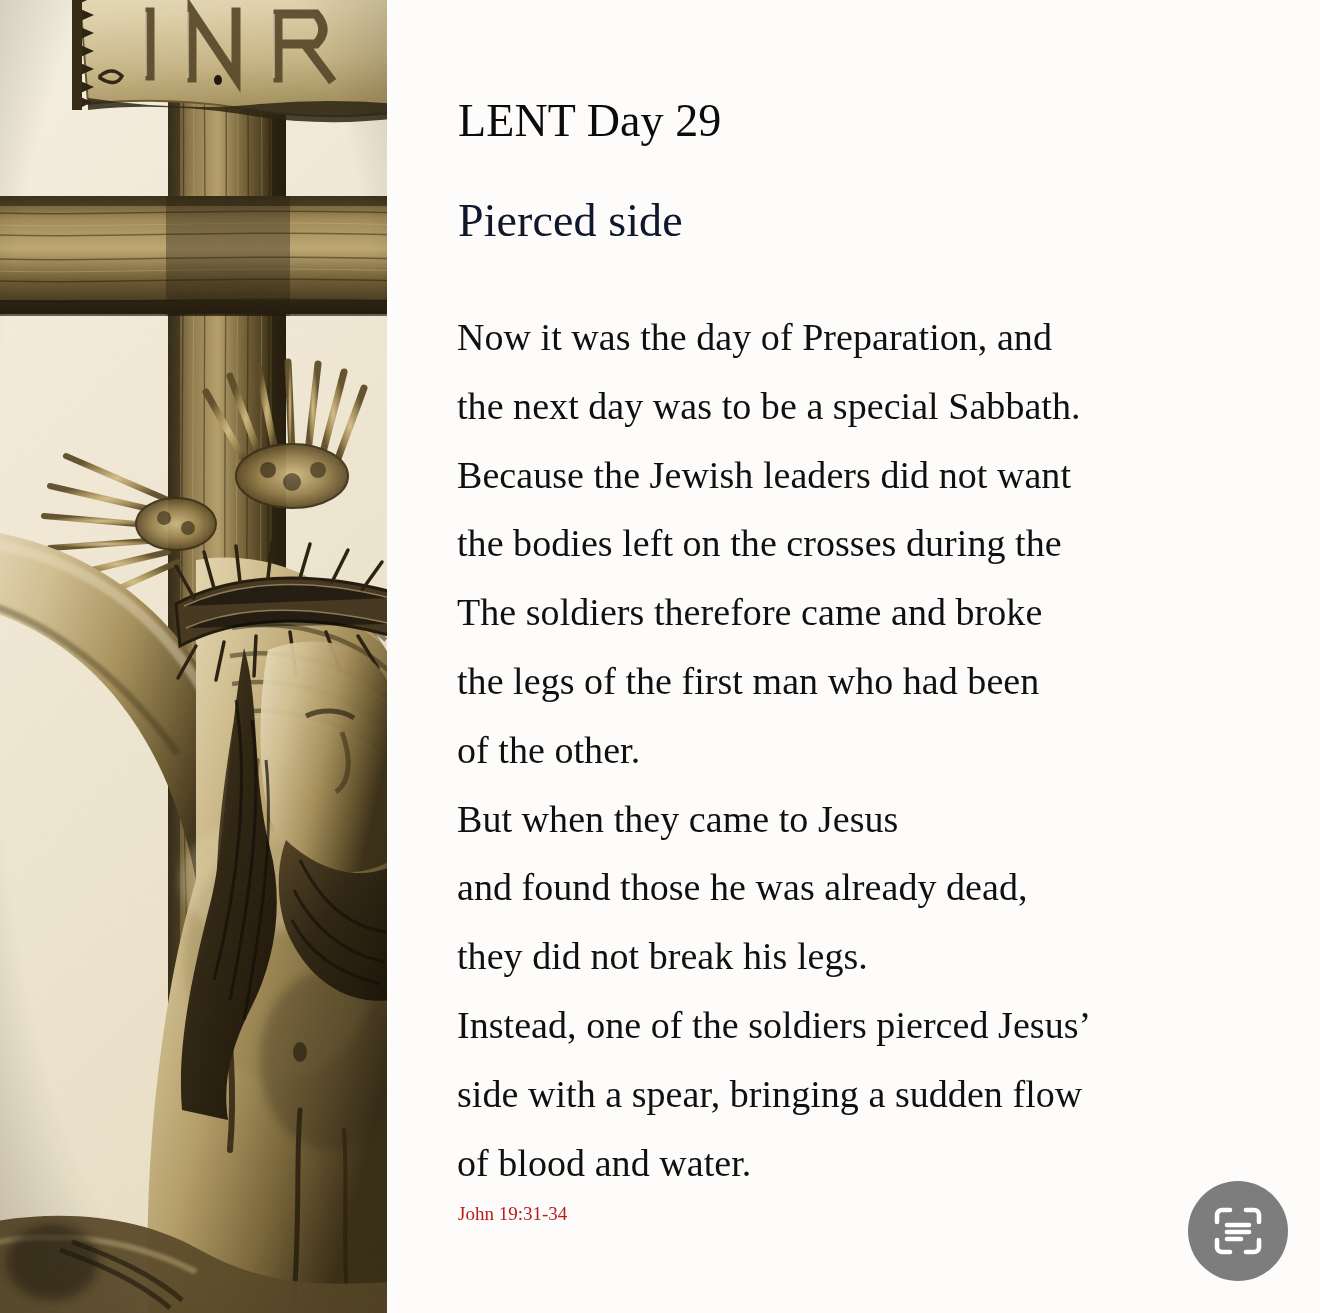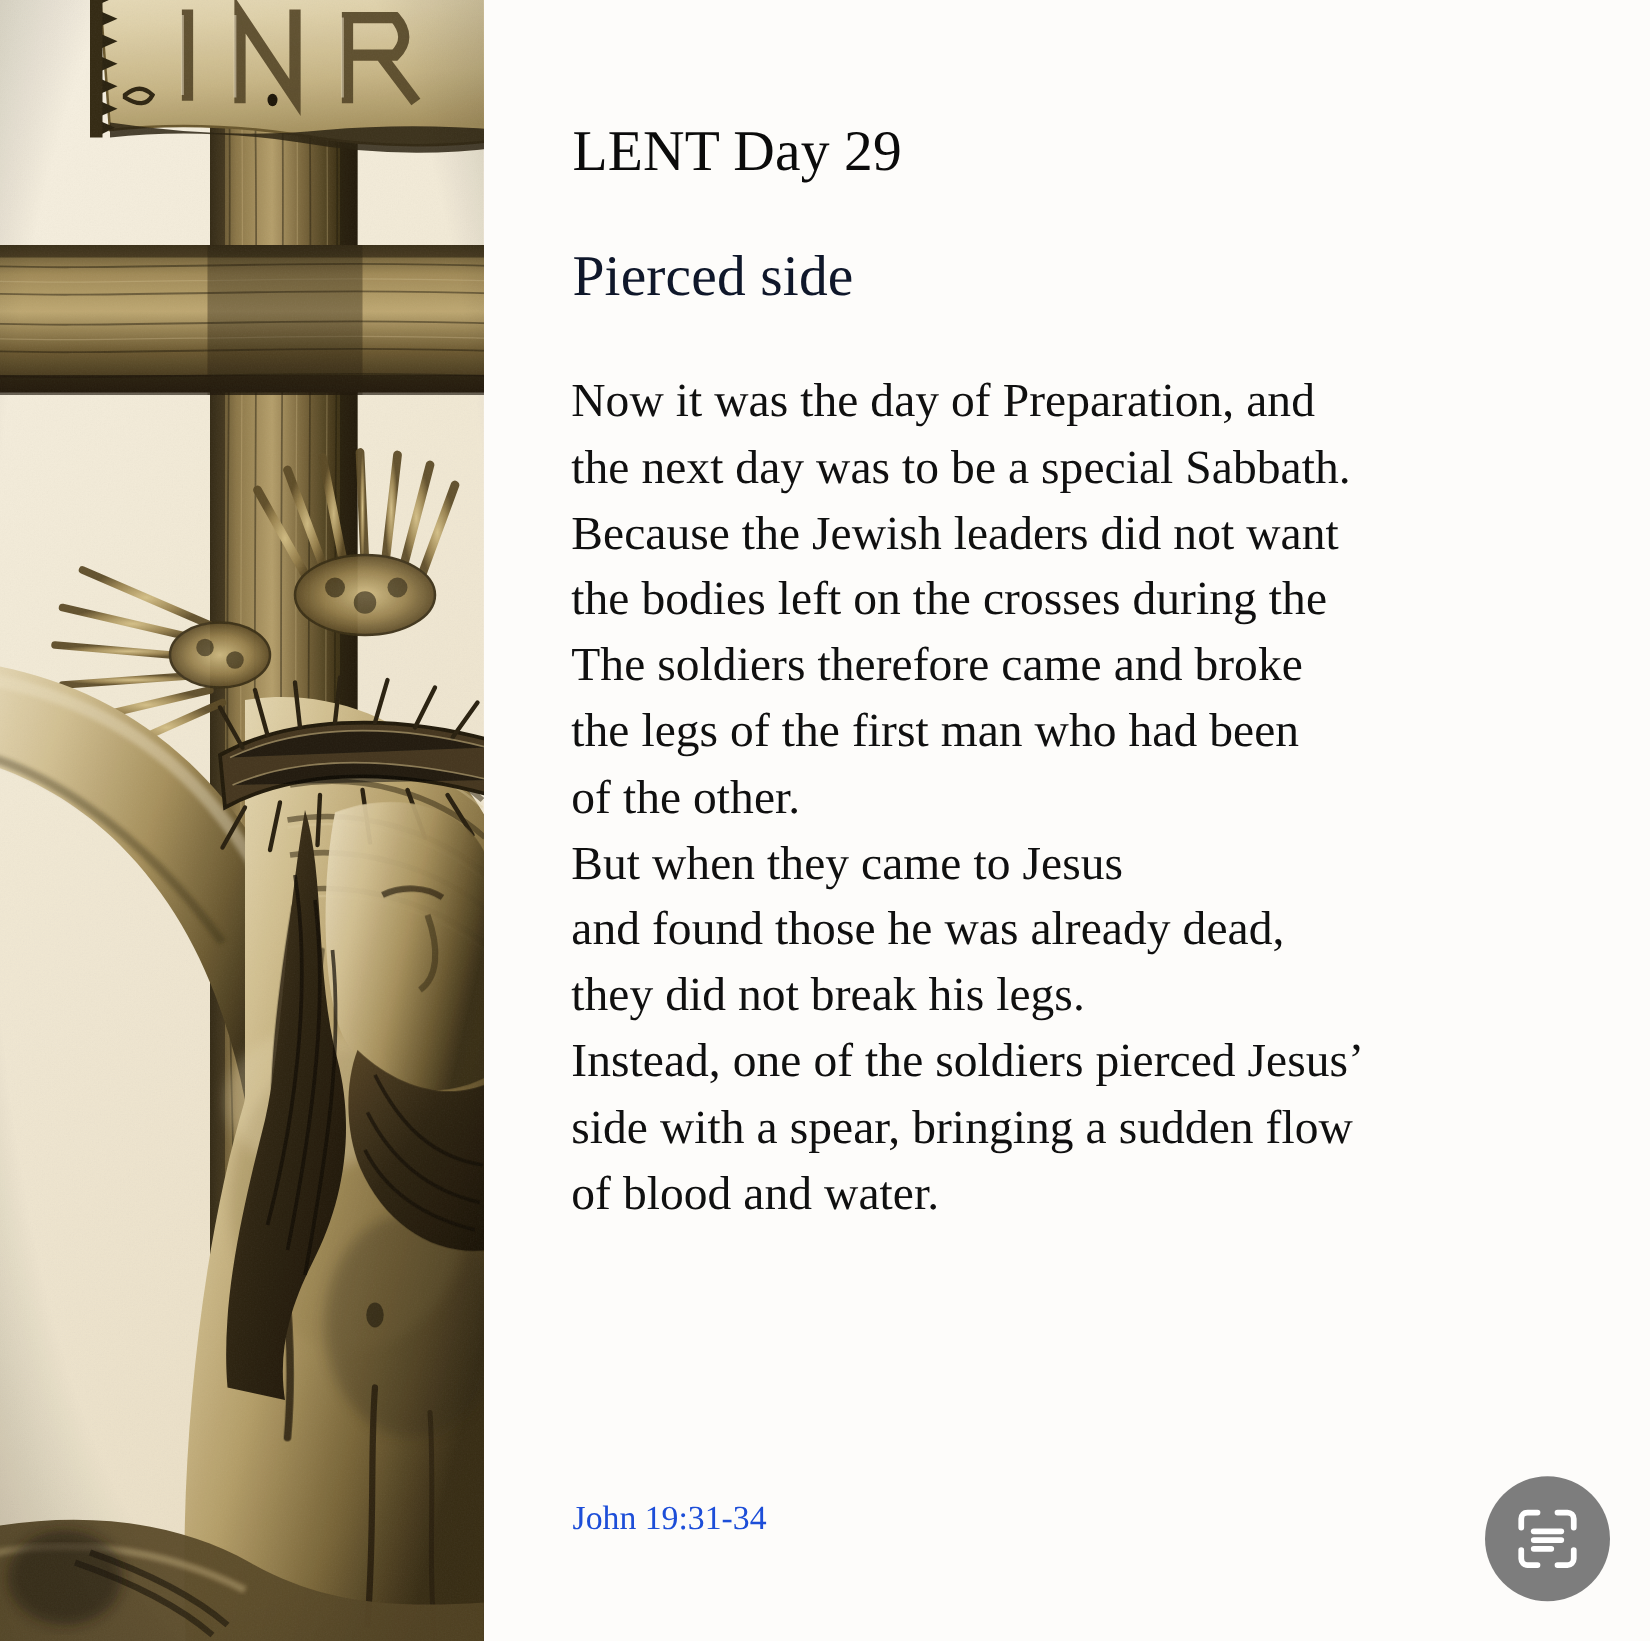--- a/index.html
+++ b/index.html
@@ -81,29 +81,30 @@
     top: 295px;
     width: 800px;
     font-size: 38px;
     line-height: 52.8px;
     color: #101010;
     letter-spacing: 0.05px;
   }
   #scripture-passage .passage-line {
     display: block;
     white-space: nowrap;
+    margin-top: 16px;
   }
 
   .scripture-reference {
     position: absolute;
     left: 71px;
     top: 1197px;
-    font-size: 27px;
+    font-size: 19px;
     line-height: 34px;
-    color: #1d4ed8;
+    color: #b91c1c;
     white-space: nowrap;
   }
 
   
   #live-text-button {
     position: absolute;
     left: 801px;
     top: 1181px;
     width: 100px;
     height: 100px;

